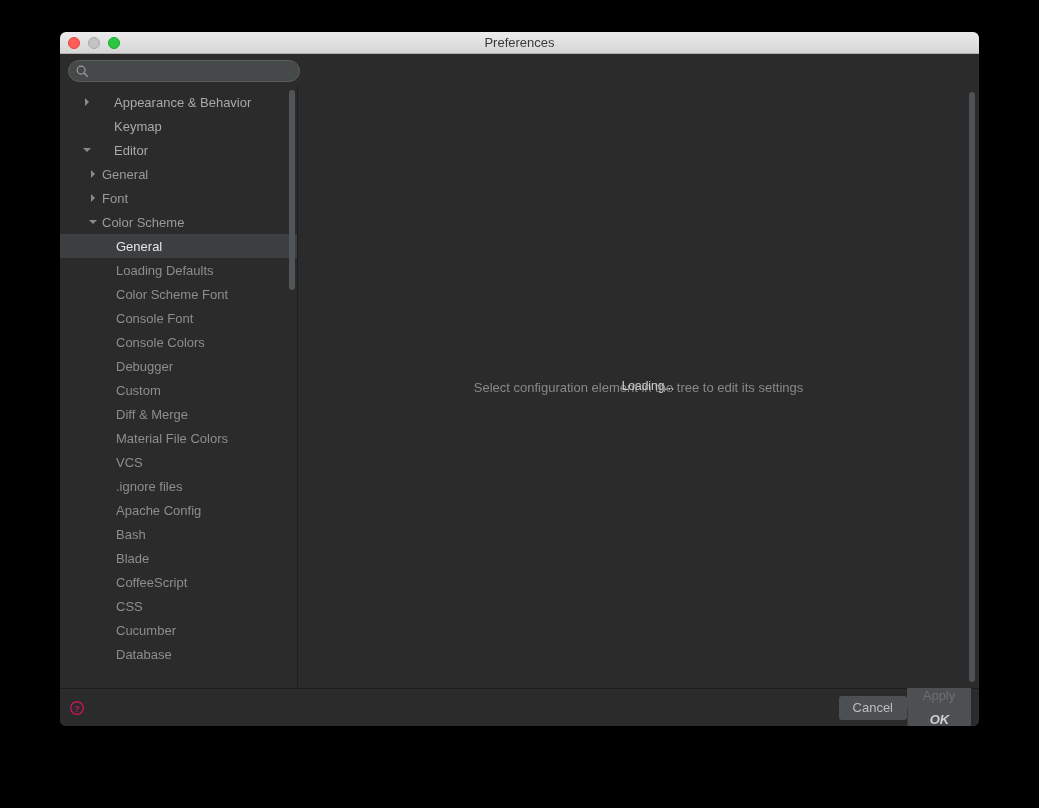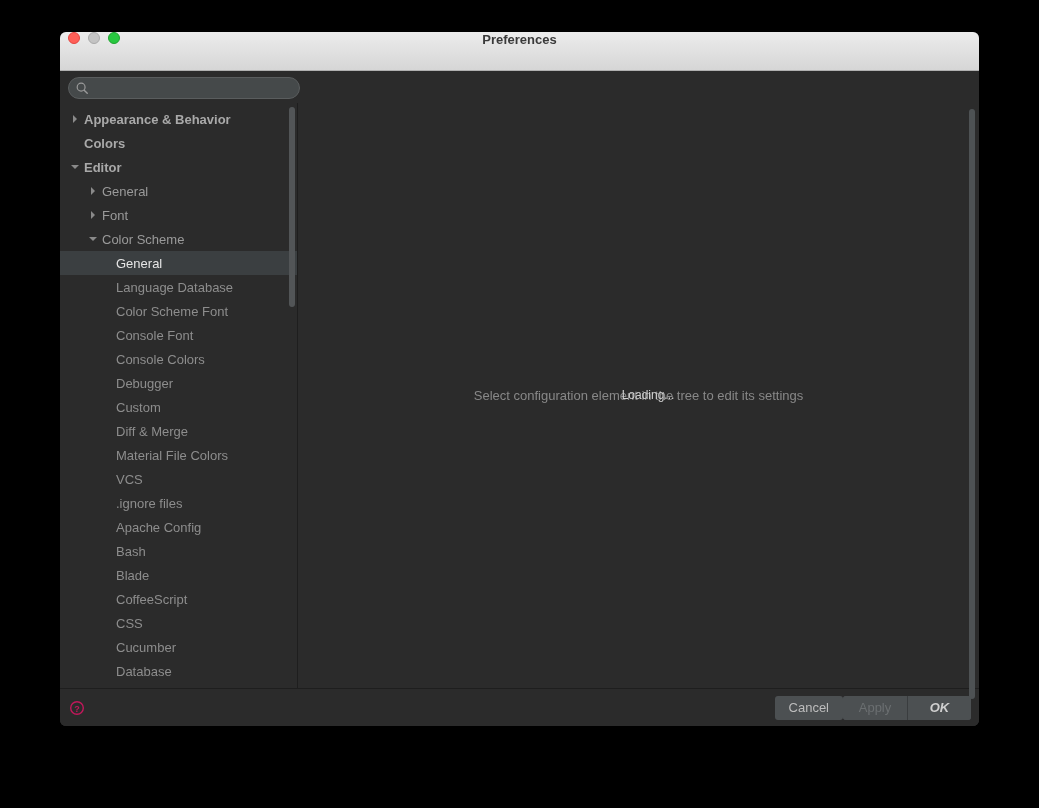--- a/index.html
+++ b/index.html
@@ -8,27 +8,26 @@
     position: absolute;
     left: 60px; top: 32px;
     width: 919px; height: 694px;
     background: #2b2b2b;
     border-radius: 6px;
     box-shadow: 0 20px 60px rgba(0,0,0,0.8), 0 0 0 1px rgba(0,0,0,0.5);
     display: flex; flex-direction: column;
     overflow: hidden;
   }
   .titlebar {
-    height: 39px;
+    height: 22px;
     background: linear-gradient(to bottom, #ececec, #d6d6d6);
     border-bottom: 1px solid #b0b0b0;
-    display: flex; align-items: flex-start;
+    display: flex; align-items: center;
     position: relative;
     flex-shrink: 0;
-    font-weight: bold;
   }
   .traffic-lights { display: flex; gap: 8px; margin-left: 8px; }
   .tl { width: 12px; height: 12px; border-radius: 50%; }
   .tl.red { background: #ff5f57; border: 0.5px solid #e24540; }
   .tl.yellow { background: #c3c3c3; border: 0.5px solid #a9a9a9; }
   .tl.green { background: #28c840; border: 0.5px solid #1fa32f; }
   .title { position: absolute; left: 0; right: 0; text-align: center; font-size: 13px; color: #3a3a3a; pointer-events: none; }
   .body { flex: 1; display: flex; flex-direction: column; background: #2b2b2b; min-height: 0; }
   .search-row { padding: 6px 8px 4px 8px; flex-shrink: 0; }
   .search-wrap {
@@ -60,21 +59,21 @@
     height: 24px;
     padding-right: 8px;
     cursor: default;
     white-space: nowrap;
   }
   .tree-row .arrow {
     width: 10px; height: 10px; flex-shrink: 0;
     display: inline-flex; align-items: center; justify-content: center;
     margin-right: 4px;
   }
-  .tree-row.top { padding-left: 10px; font-weight: 700; color: #a9a9a9; }
+  .tree-row.top { padding-left: 22px; font-weight: 400; color: #a9a9a9; gap: 18px; }
   .tree-row.lvl1 { padding-left: 28px; color: #9a9a9a; }
   .tree-row.lvl2 { padding-left: 56px; color: #8d8d8d; }
   .tree-row.selected { background: #3b3f41; color: #e6e6e6; }
   .tree-row.selected .lbl { color: #e6e6e6; }
   .arrow svg { display: block; }
   .sb-scrollbar {
     position: absolute; right: 2px; top: 4px;
     width: 6px; height: 200px;
     background: #525557; border-radius: 3px;
   }
@@ -115,21 +114,21 @@
     background: #4c5052;
     color: #bdbdbd;
     border: none; border-radius: 3px;
     font-size: 13px;
     margin-left: 4px;
     display: inline-flex; align-items: center; justify-content: center;
     cursor: default;
   }
   .btn.apply { color: #6b6f71; }
   .btn.ok { color: #cfcfcf; font-weight: 600; font-style: italic; }
-  .btn-group { display: flex; background: #4c5052; border-radius: 3px; overflow: hidden; }
+  .btn-group { display: flex; background: #4c5052; border-radius: 3px; overflow: hidden; flex-direction: column; }
   .btn-group .btn { margin-left: 0; border-radius: 0; }
   .btn-group .btn + .btn { border-left: 1px solid #3a3d3f; }
   .lbl { }
 </style>
 </head>
 <body>
 
 <div class="window">
   <div class="titlebar">
     <div class="traffic-lights">
@@ -160,21 +159,21 @@
               <div class="tree-row top">
                 <span class="arrow">
                   <svg width="8" height="8" viewBox="0 0 8 8">
                     <path d="M2 0 L6 4 L2 8 Z" fill="#8a8a8a"></path>
                   </svg>
                 </span>
                 <span class="lbl">Appearance &amp; Behavior</span>
               </div>
               <div class="tree-row top">
                 <span class="arrow" style="width: 10px;"></span>
-                <span class="lbl">Colors</span>
+                <span class="lbl">Keymap</span>
               </div>
               <div class="tree-row top">
                 <span class="arrow">
                   <svg width="8" height="8" viewBox="0 0 8 8">
                     <path d="M0 2 L8 2 L4 6 Z" fill="#8a8a8a"></path>
                   </svg>
                 </span>
                 <span class="lbl">Editor</span>
               </div>
               <div class="tree-row lvl1">
@@ -200,21 +199,21 @@
                   </svg>
                 </span>
                 <span class="lbl">Color Scheme</span>
               </div>
               <div class="tree-row lvl2 selected">
                 <span class="arrow" style="width: 0px; margin-right: 0px;"></span>
                 <span class="lbl">General</span>
               </div>
               <div class="tree-row lvl2">
                 <span class="arrow" style="width: 0px; margin-right: 0px;"></span>
-                <span class="lbl">Language Database</span>
+                <span class="lbl">Loading Defaults</span>
               </div>
               <div class="tree-row lvl2">
                 <span class="arrow" style="width: 0px; margin-right: 0px;"></span>
                 <span class="lbl">Color Scheme Font</span>
               </div>
               <div class="tree-row lvl2">
                 <span class="arrow" style="width: 0px; margin-right: 0px;"></span>
                 <span class="lbl">Console Font</span>
               </div>
               <div class="tree-row lvl2">

